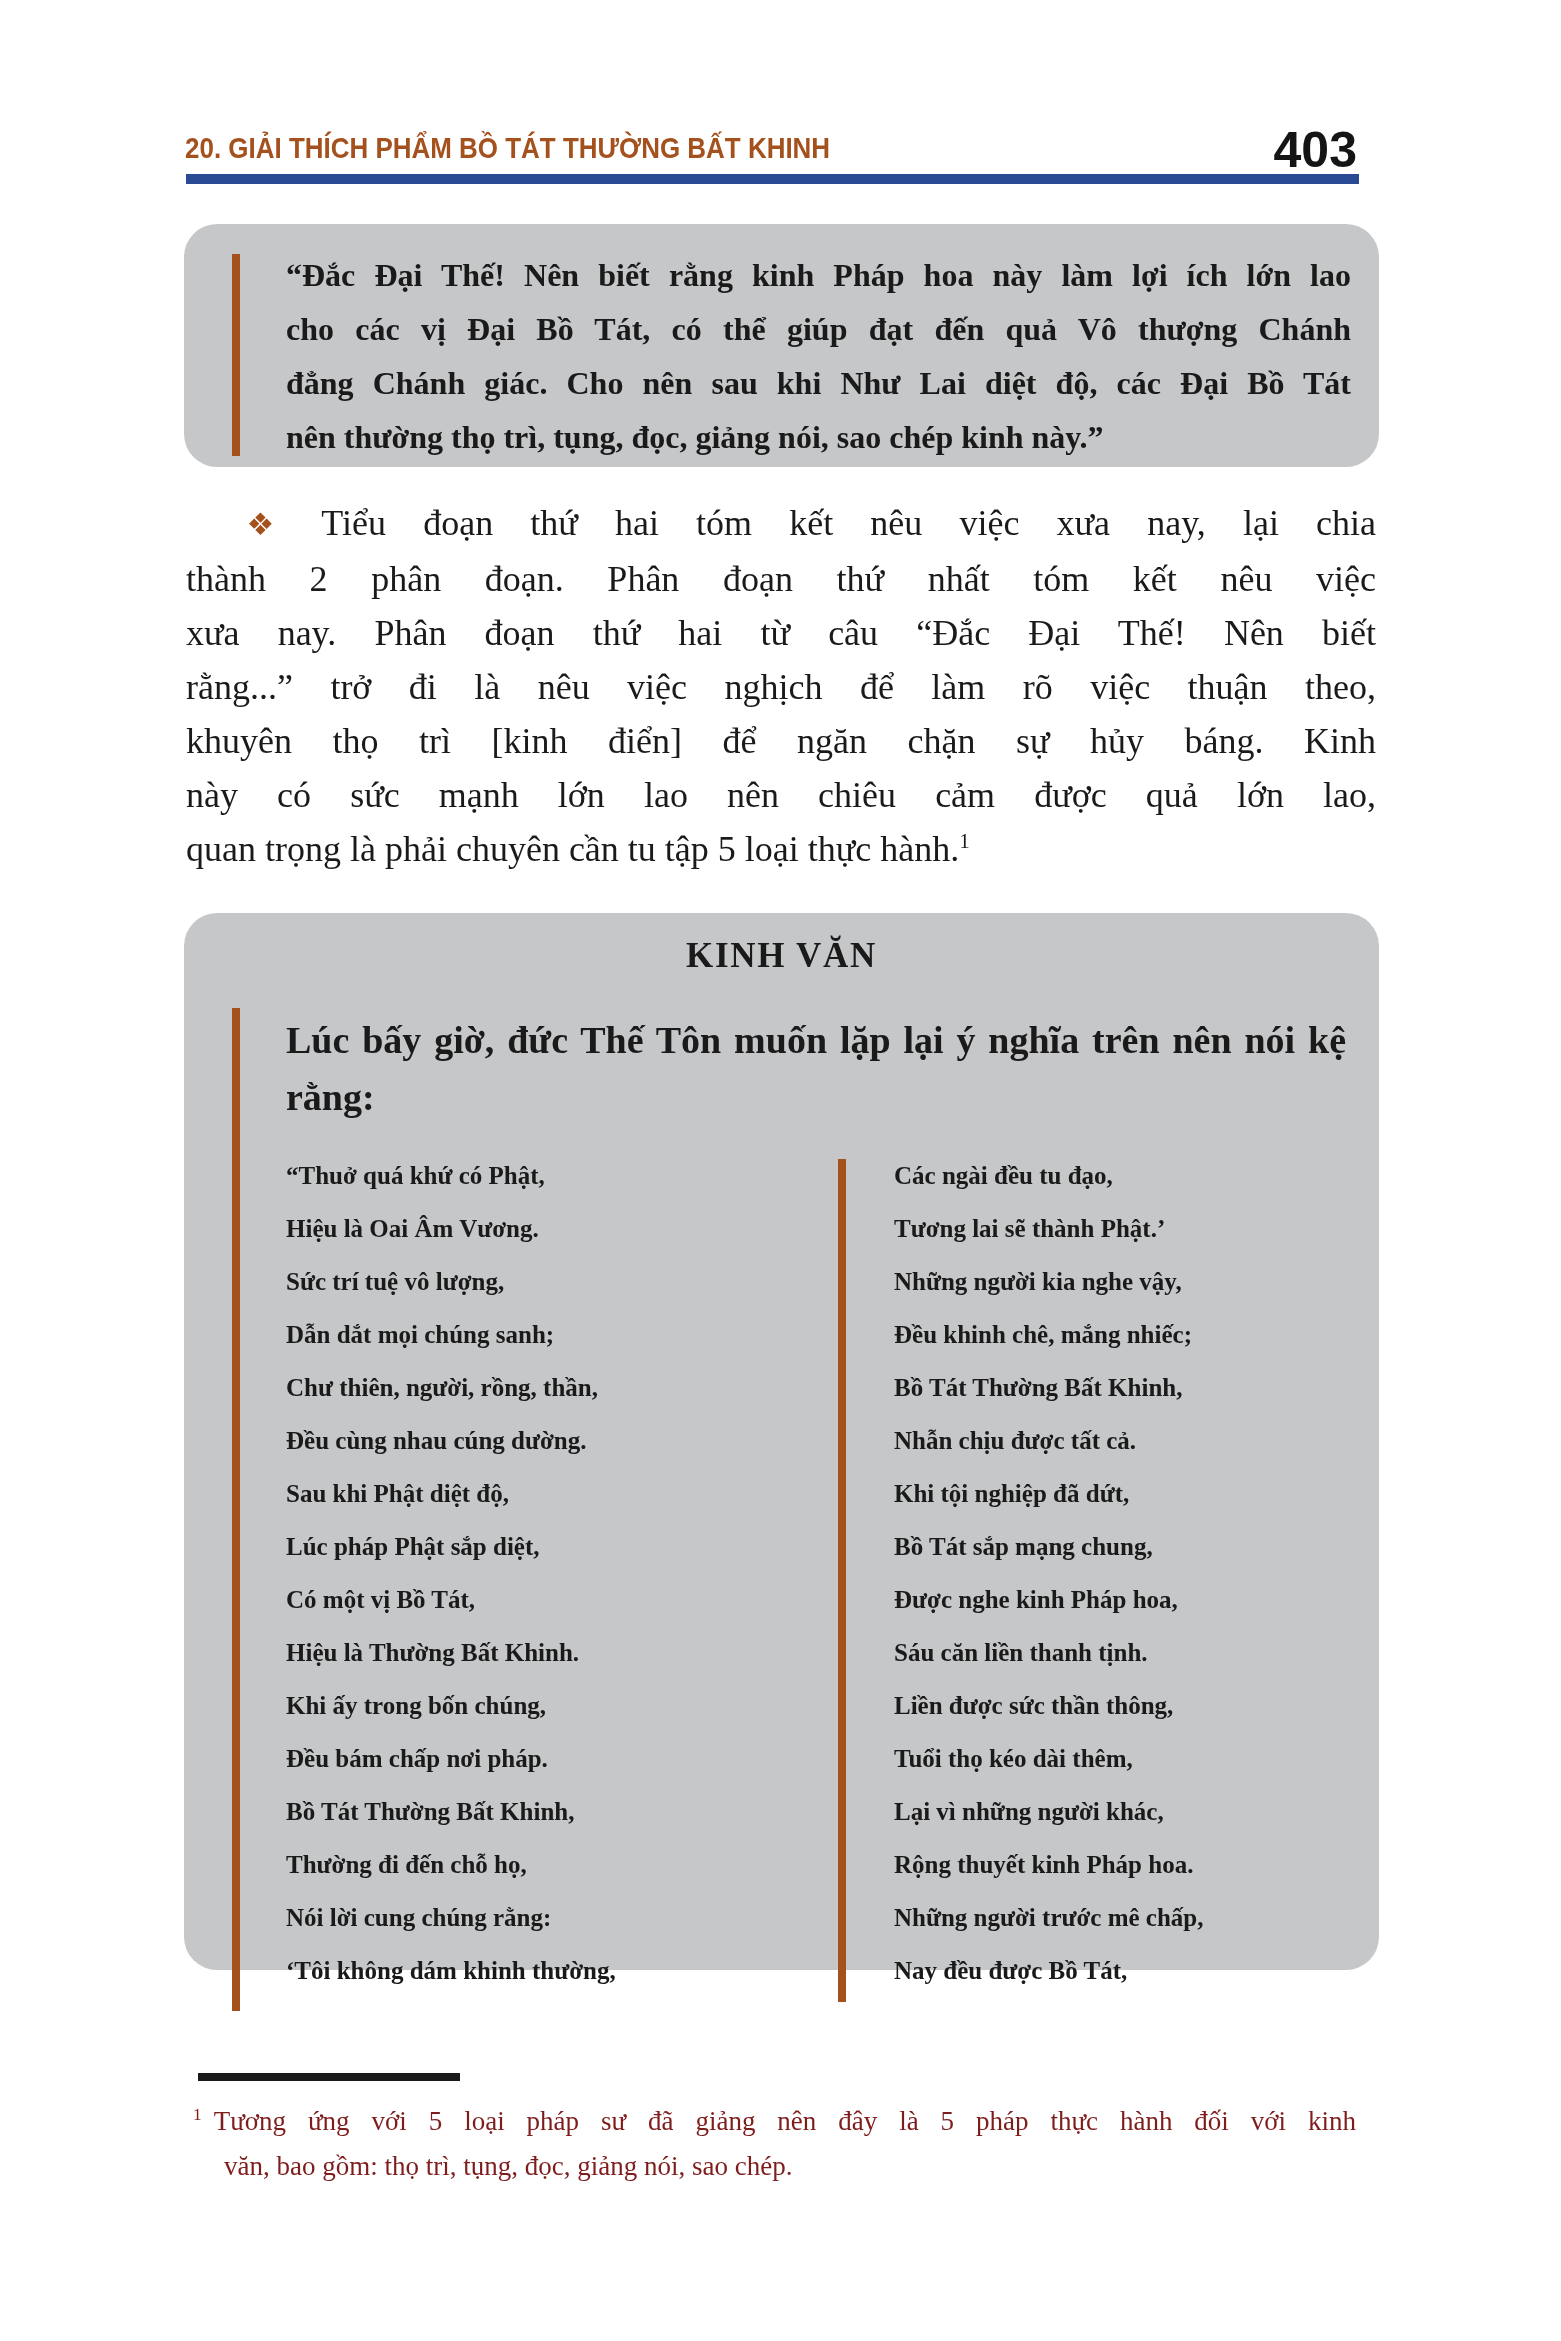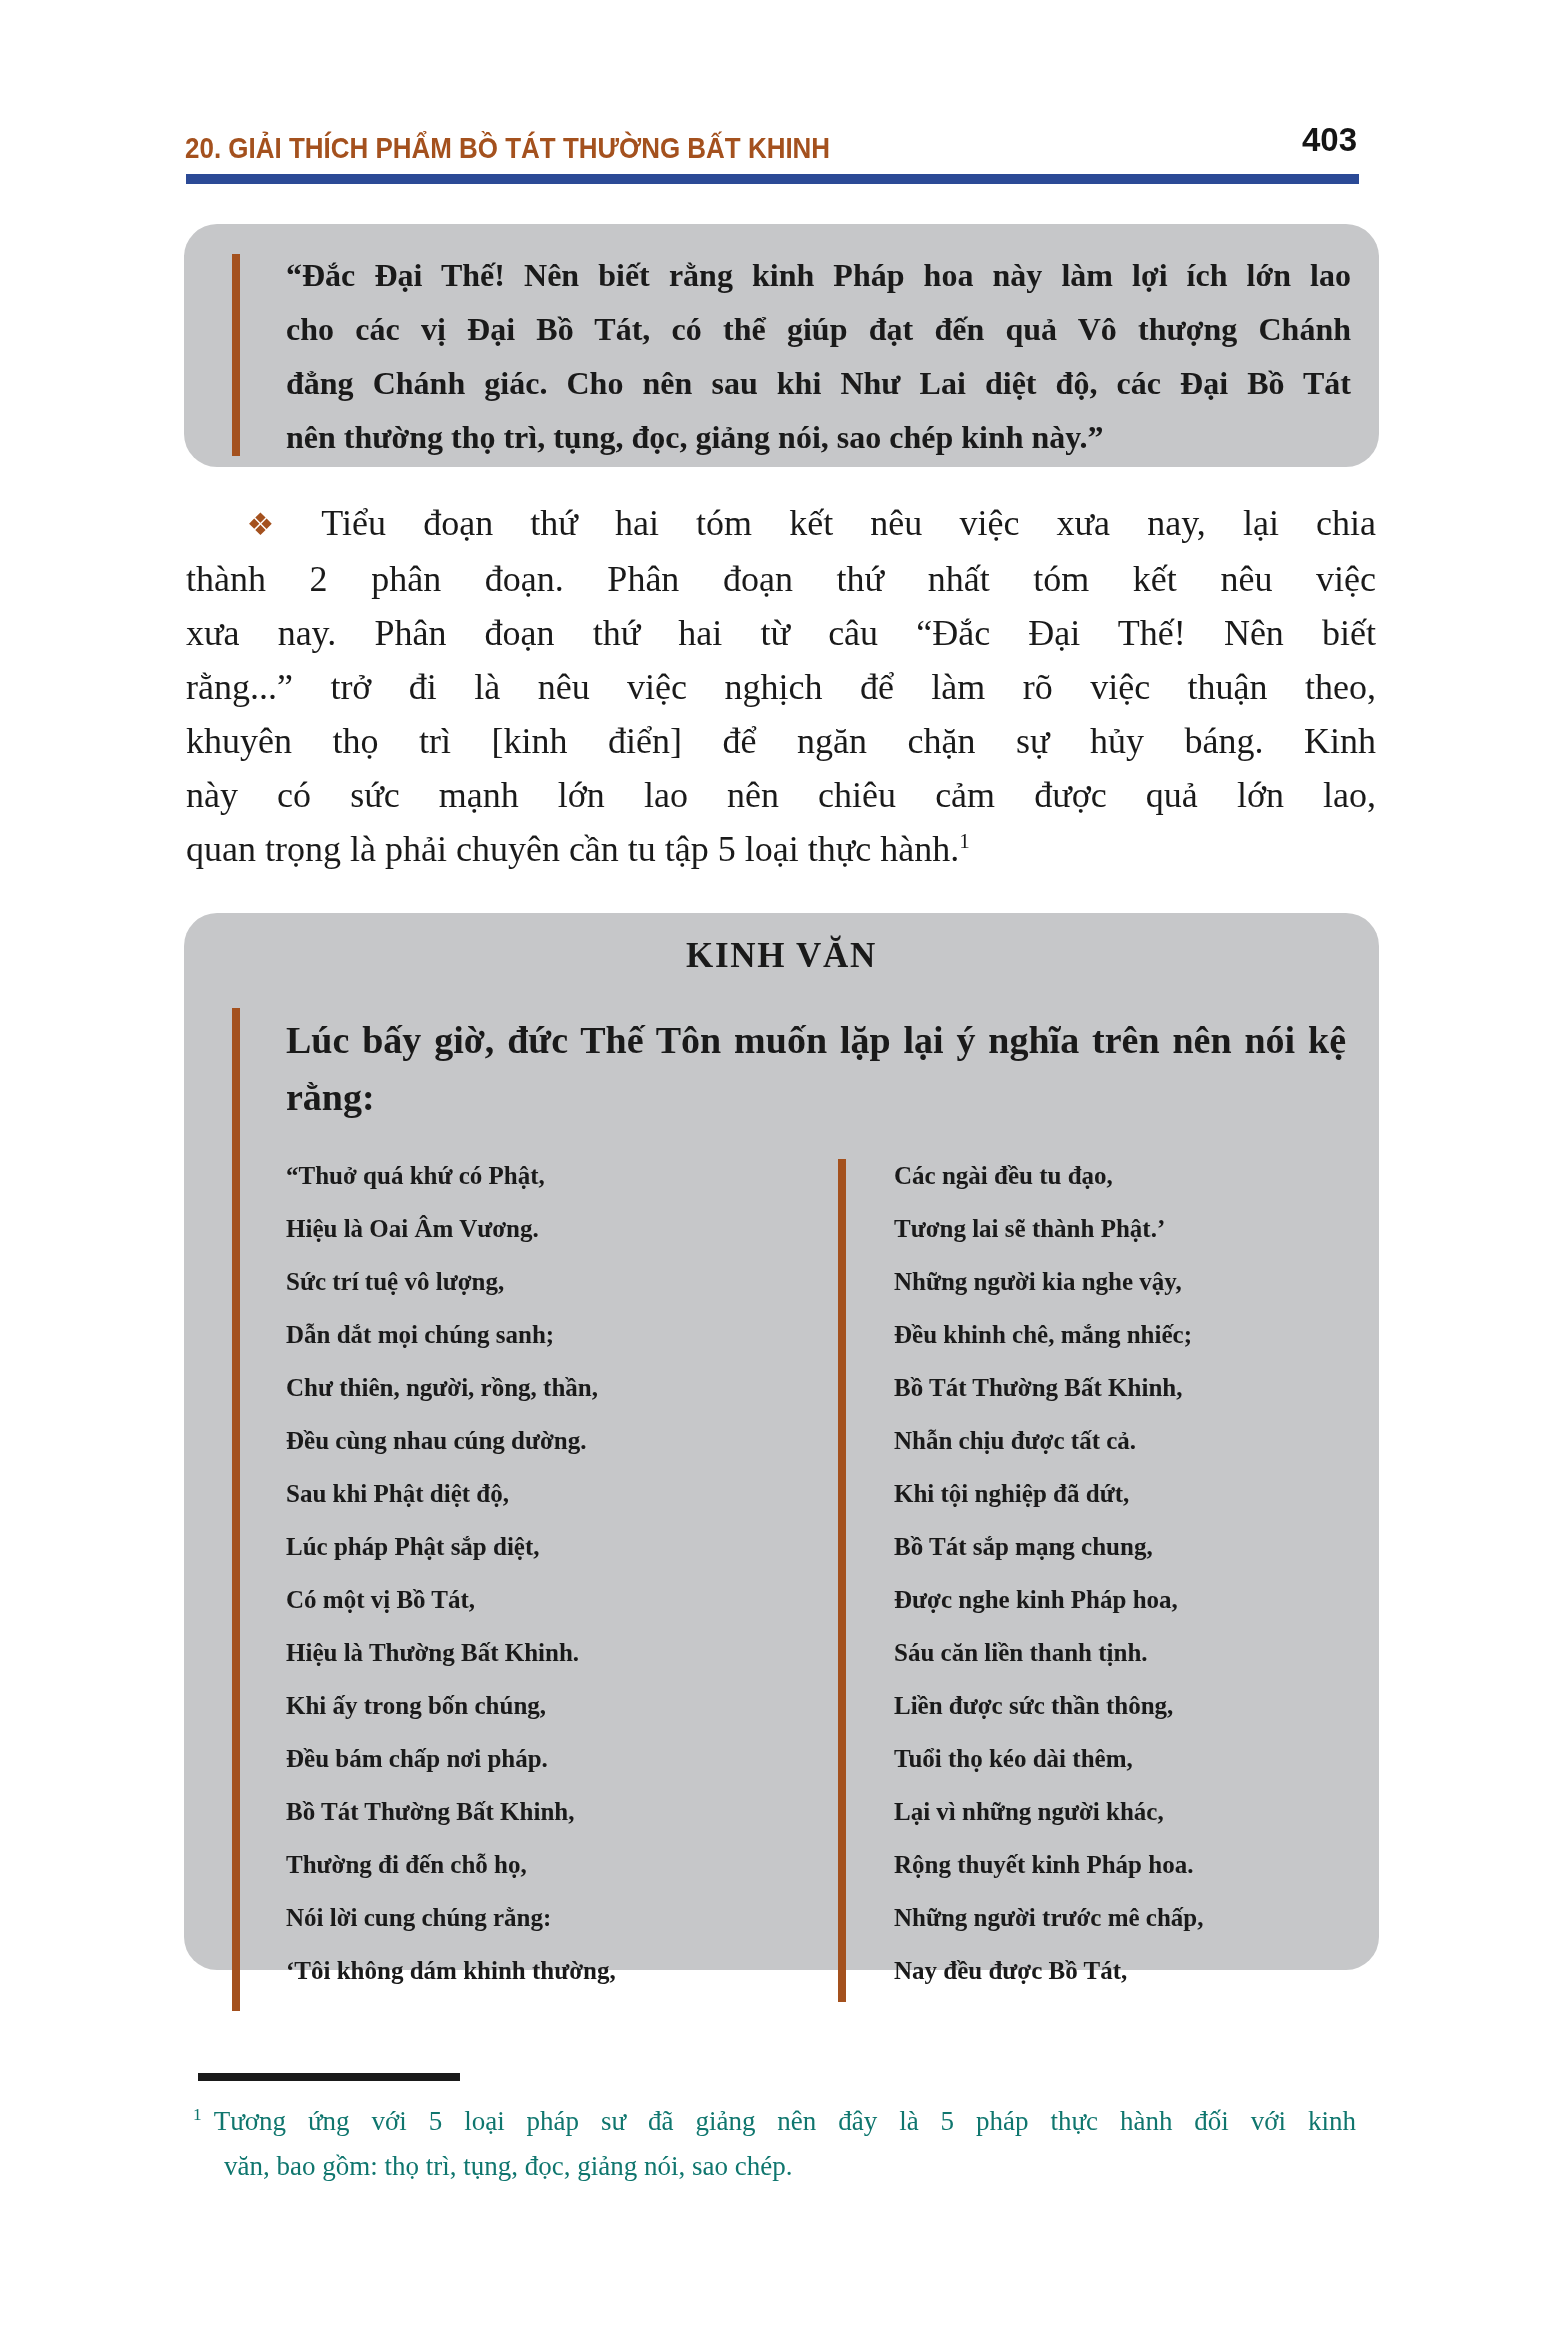--- a/index.html
+++ b/index.html
@@ -17,21 +17,21 @@
     position: absolute; left: 185px; top: 130px;
     font-family: "Liberation Sans", sans-serif;
     font-weight: bold; font-size: 29.5px; line-height: 35px;
     color: #a4511e;
     transform: scaleX(0.88); transform-origin: left center;
     letter-spacing: 0px; white-space: nowrap;
   }
   .page-number {
     position: absolute; right: 204px; top: 121px;
     font-family: "Liberation Sans", sans-serif;
-    font-weight: bold; font-size: 33px; color: #151515;
+    font-weight: bold; font-size: 50px; color: #151515;
   }
   .head-rule {
     position: absolute; left: 186px; top: 174px;
     width: 1173px; height: 9.5px; background: #2b4a96;
   }
   
   .gray-block {
     position: absolute; left: 184px; width: 1195px;
     background: #c6c7c9; border-radius: 33px;
   }
@@ -86,21 +86,21 @@
   .verse-left  { left: 102px; width: 529px; }
   .verse-right { left: 710px; width: 486px; }
   .vline { white-space: nowrap; }
   
   .fn-rule {
     position: absolute; left: 198px; top: 2073px;
     width: 262px; height: 7.8px; background: #1a1a1a;
   }
   .footnote {
     position: absolute; left: 193px; top: 2099px; width: 1187px;
-    font-size: 27px; line-height: 45px; color: #0f766e;
+    font-size: 27px; line-height: 45px; color: #7f1d1d;
   }
   .fnline1 {
     text-align: justify; text-align-last: justify;
     padding-right: 24px;
   }
   .fn-marker {
     font-size: 17.3px; vertical-align: super; line-height: 0;
     padding-right: 12px;
   }
   .fnline2 { padding-left: 31px; }

